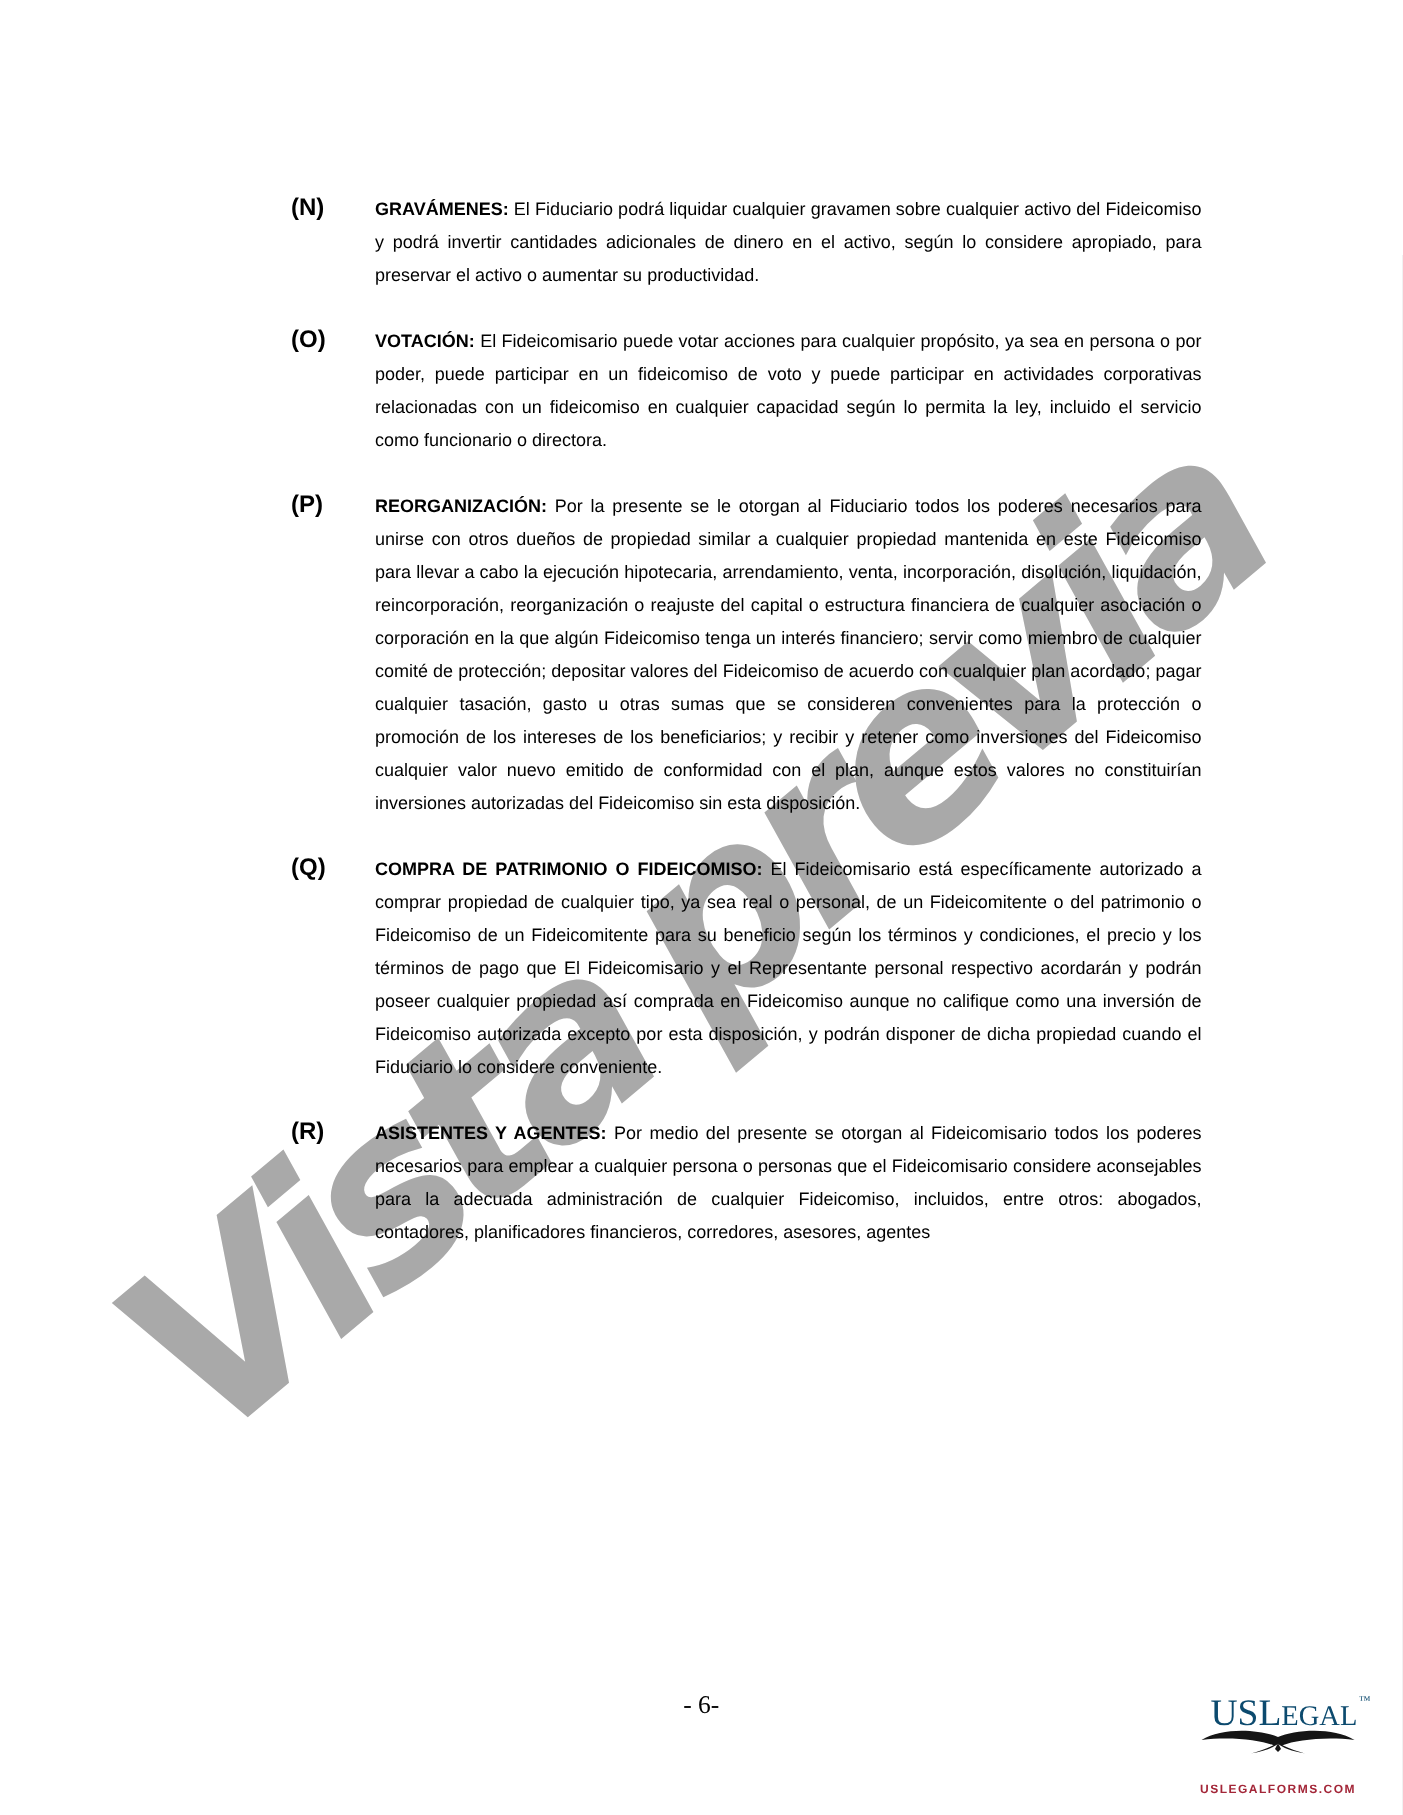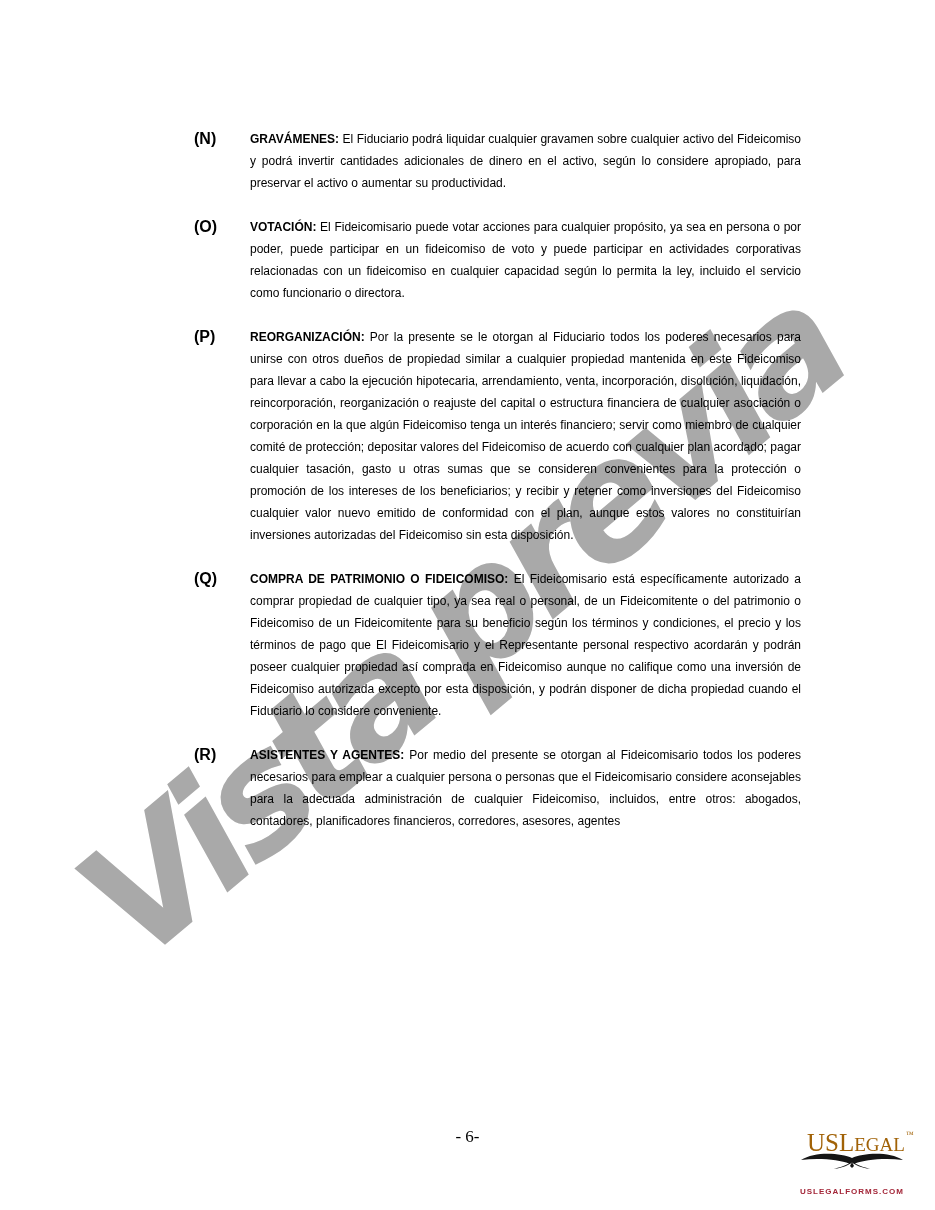--- a/index.html
+++ b/index.html
@@ -68,21 +68,21 @@
     position: absolute;
     left: 791px;
     top: 1130px;
     width: 122px;
     text-align: center;
     z-index: 1;
     line-height: 1;
   }
   .logo-brand {
     font-family: "Liberation Serif", serif;
-    color: #a16207;
+    color: #0c4a6e;
     white-space: nowrap;
     margin-left: 16px;
   }
   .logo-brand .big   { font-size: 25px; letter-spacing: 0px; }
   .logo-brand .small { font-size: 19px; }
   .logo-brand .tm {
     font-size: 8px;
     vertical-align: 14px;
     margin-left: 1px;
   }

